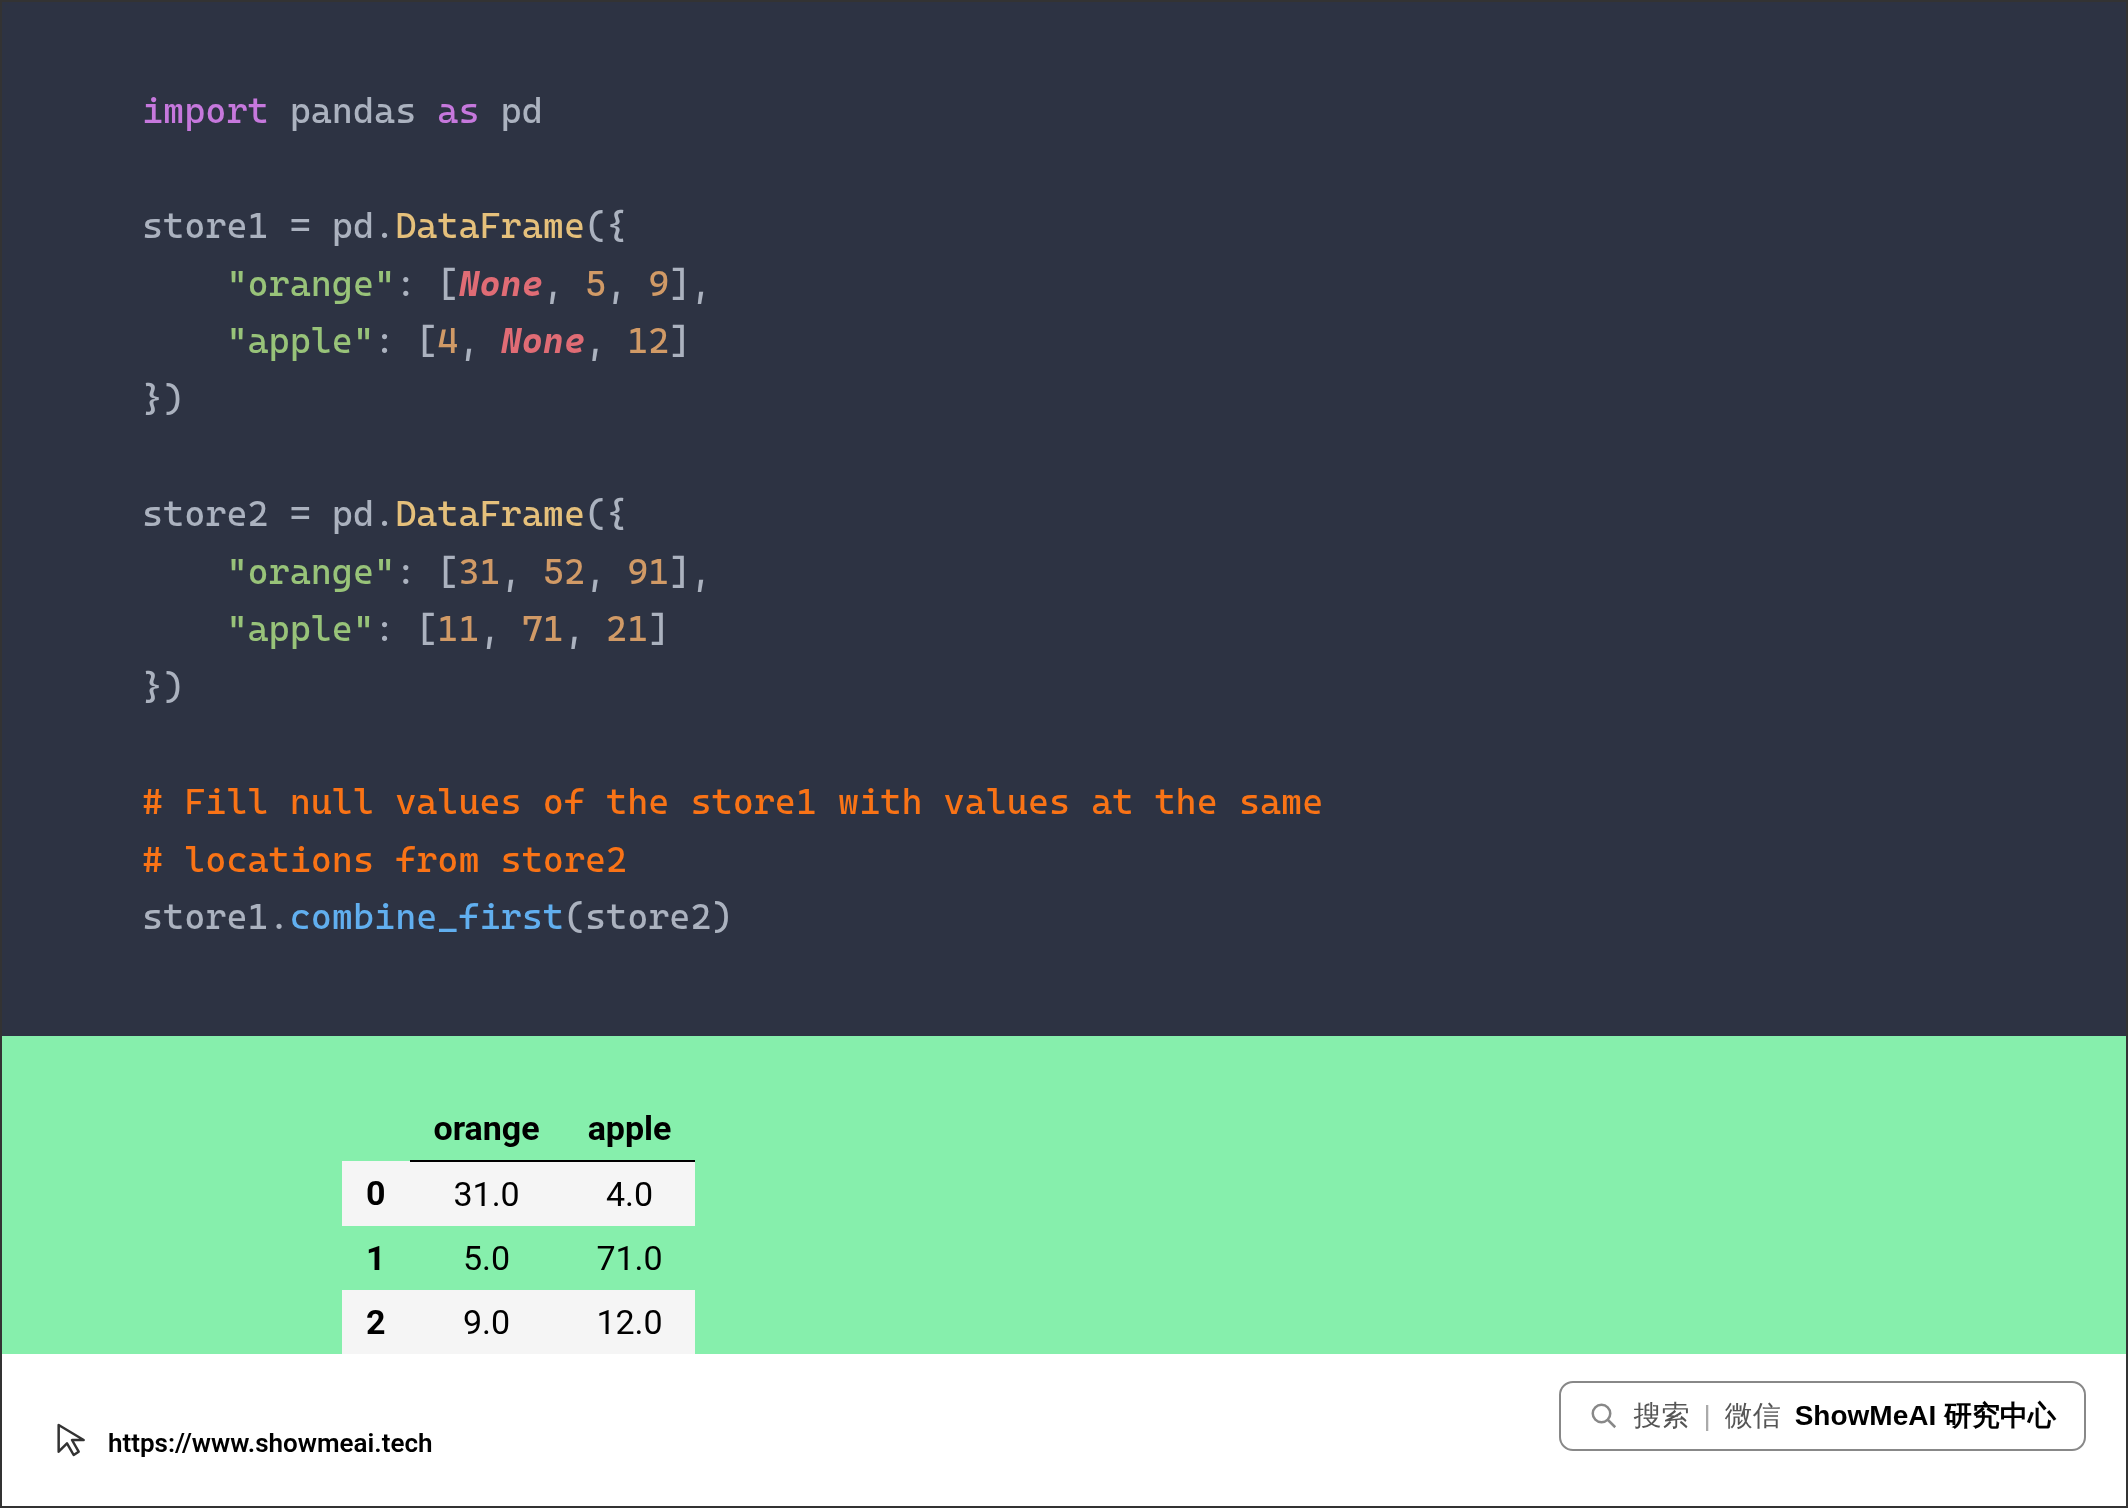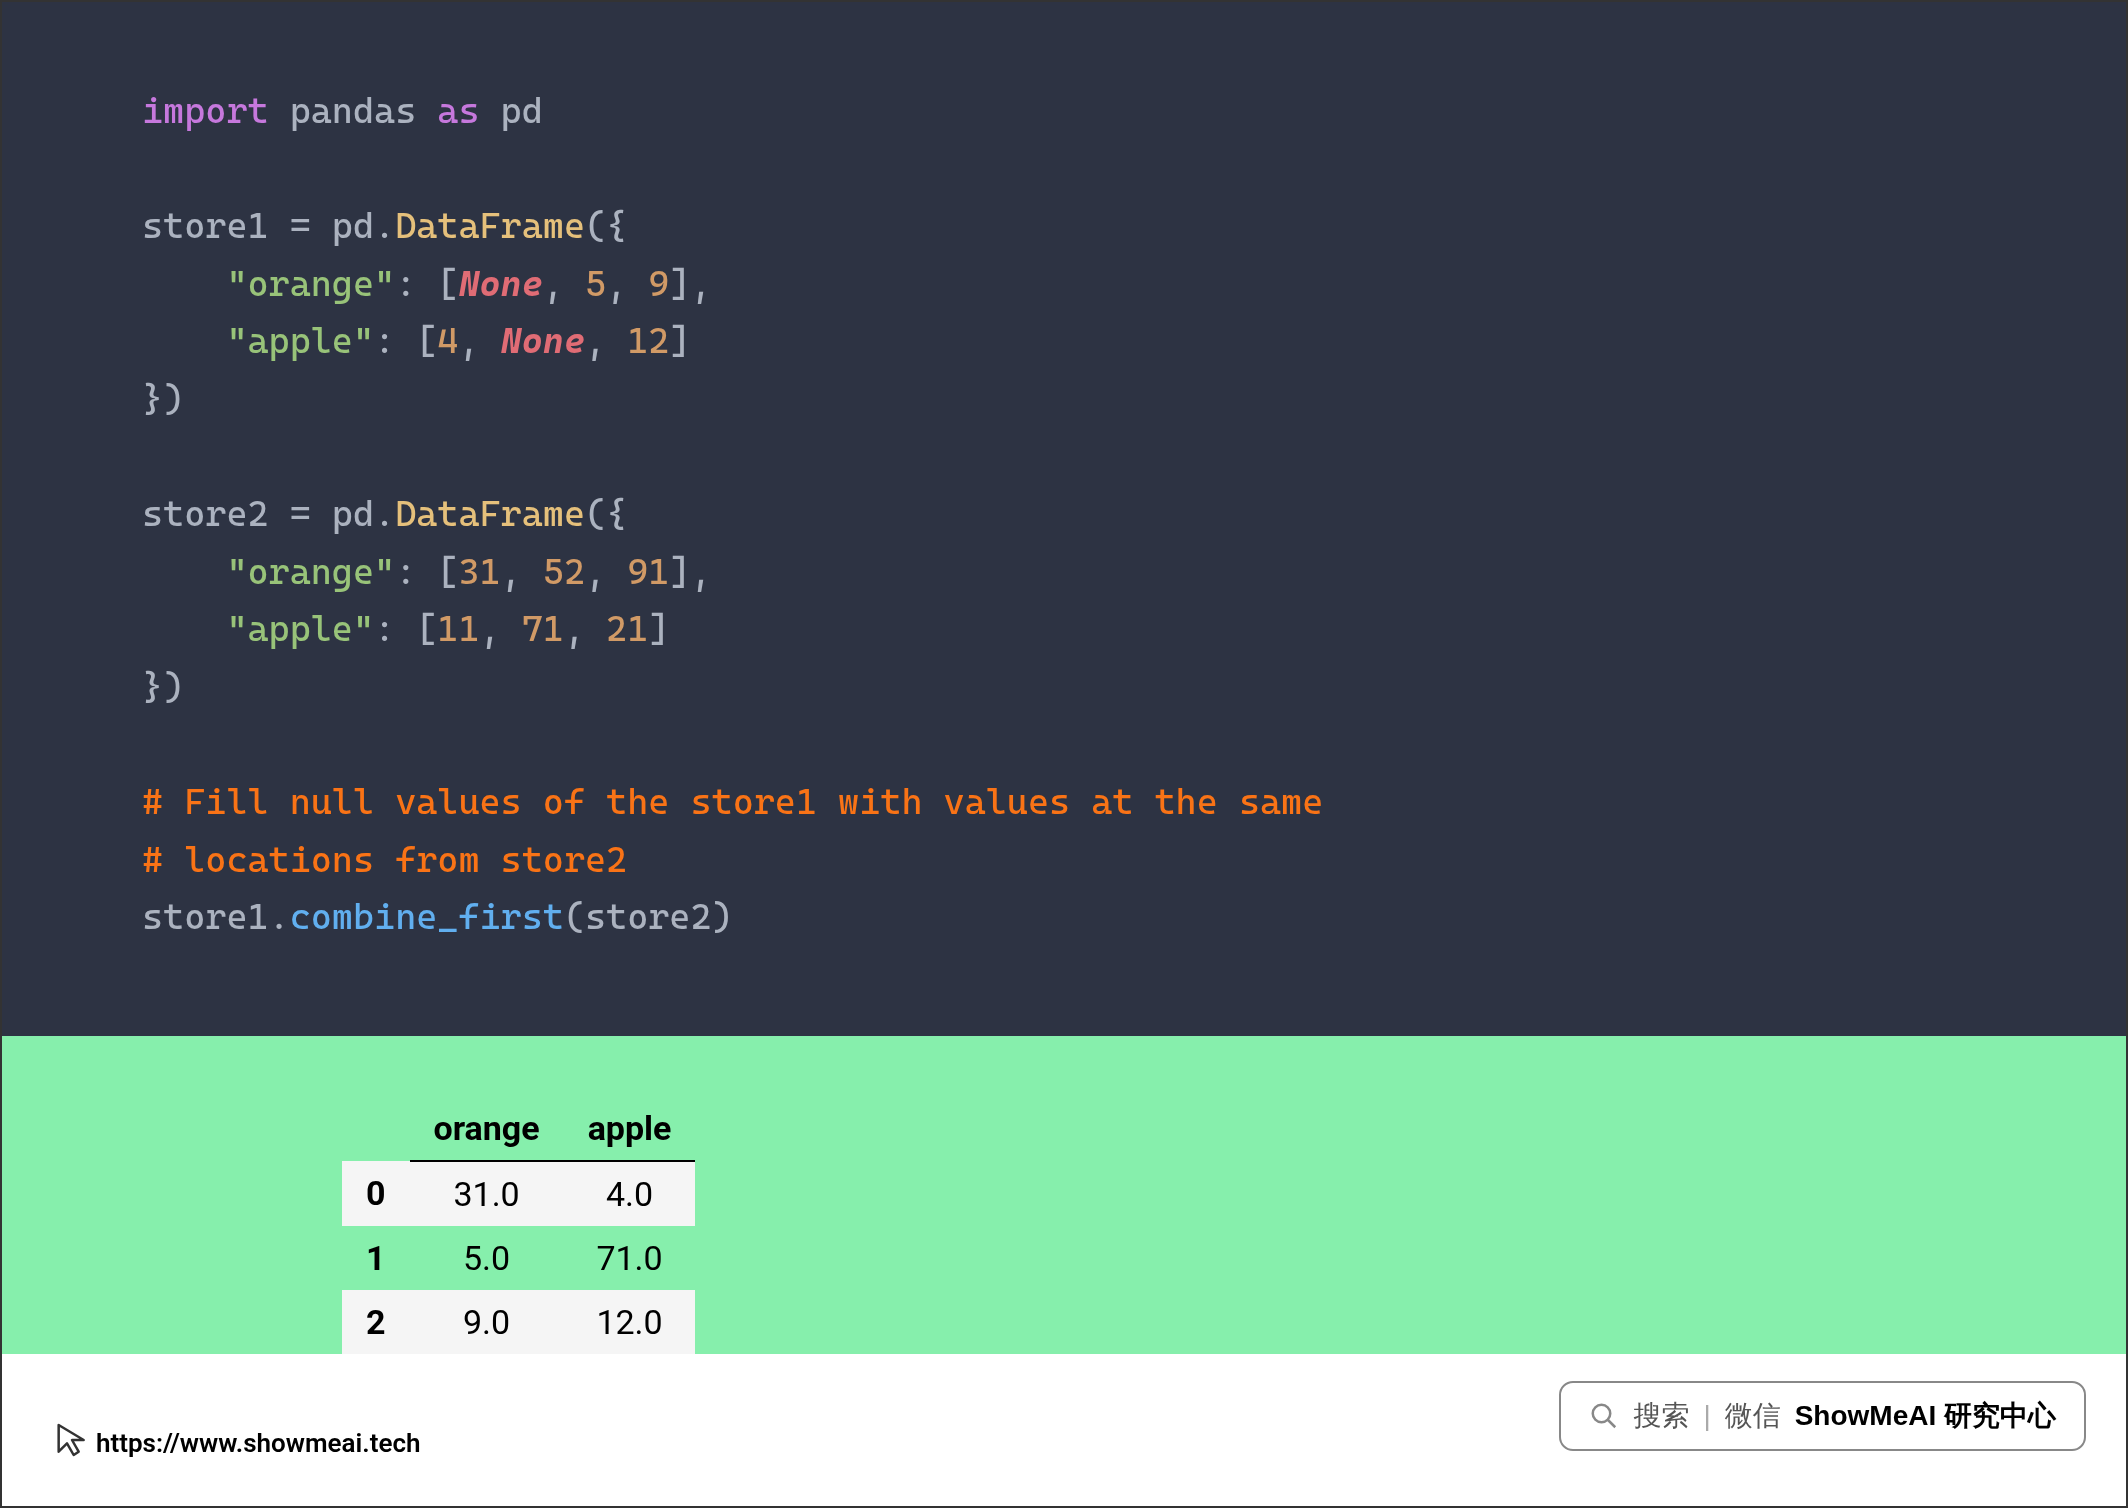--- a/index.html
+++ b/index.html
@@ -59,21 +59,21 @@
     }
     table.df tbody tr:nth-child(odd) { background: #f5f5f5; }
     table.df thead th:first-child { border-bottom: none; }
 
     .footer-link {
       position: absolute;
       bottom: 40px;
       left: 50px;
       display: flex;
       align-items: center;
-      gap: 4px;
+      gap: 16px;
       font-family: -apple-system, BlinkMacSystemFont, "Segoe UI", Roboto, sans-serif;
       font-size: 26px;
       font-weight: 600;
       color: #000;
     }
     .cursor-icon svg { width: 40px; height: 40px; stroke: #333; fill: none; stroke-width: 2; }
 
     .search-badge {
       position: absolute;
       bottom: 55px;

